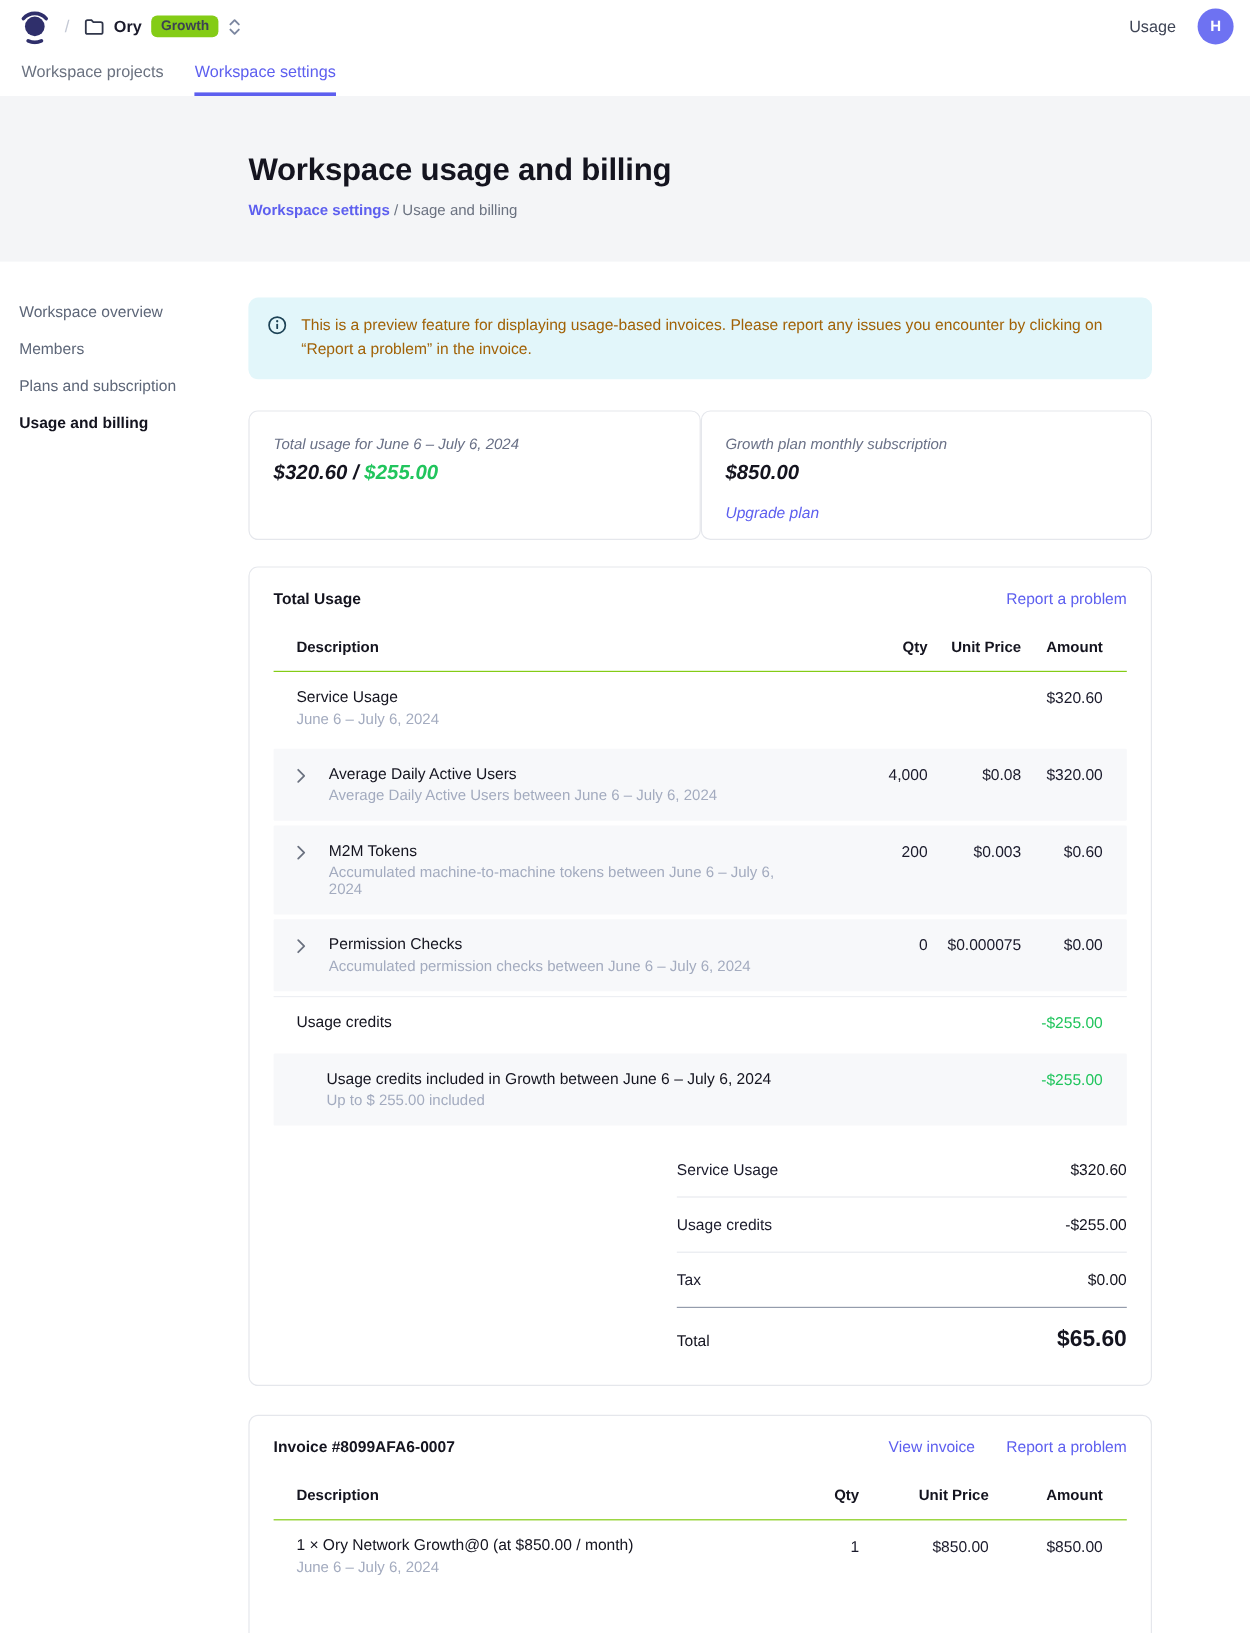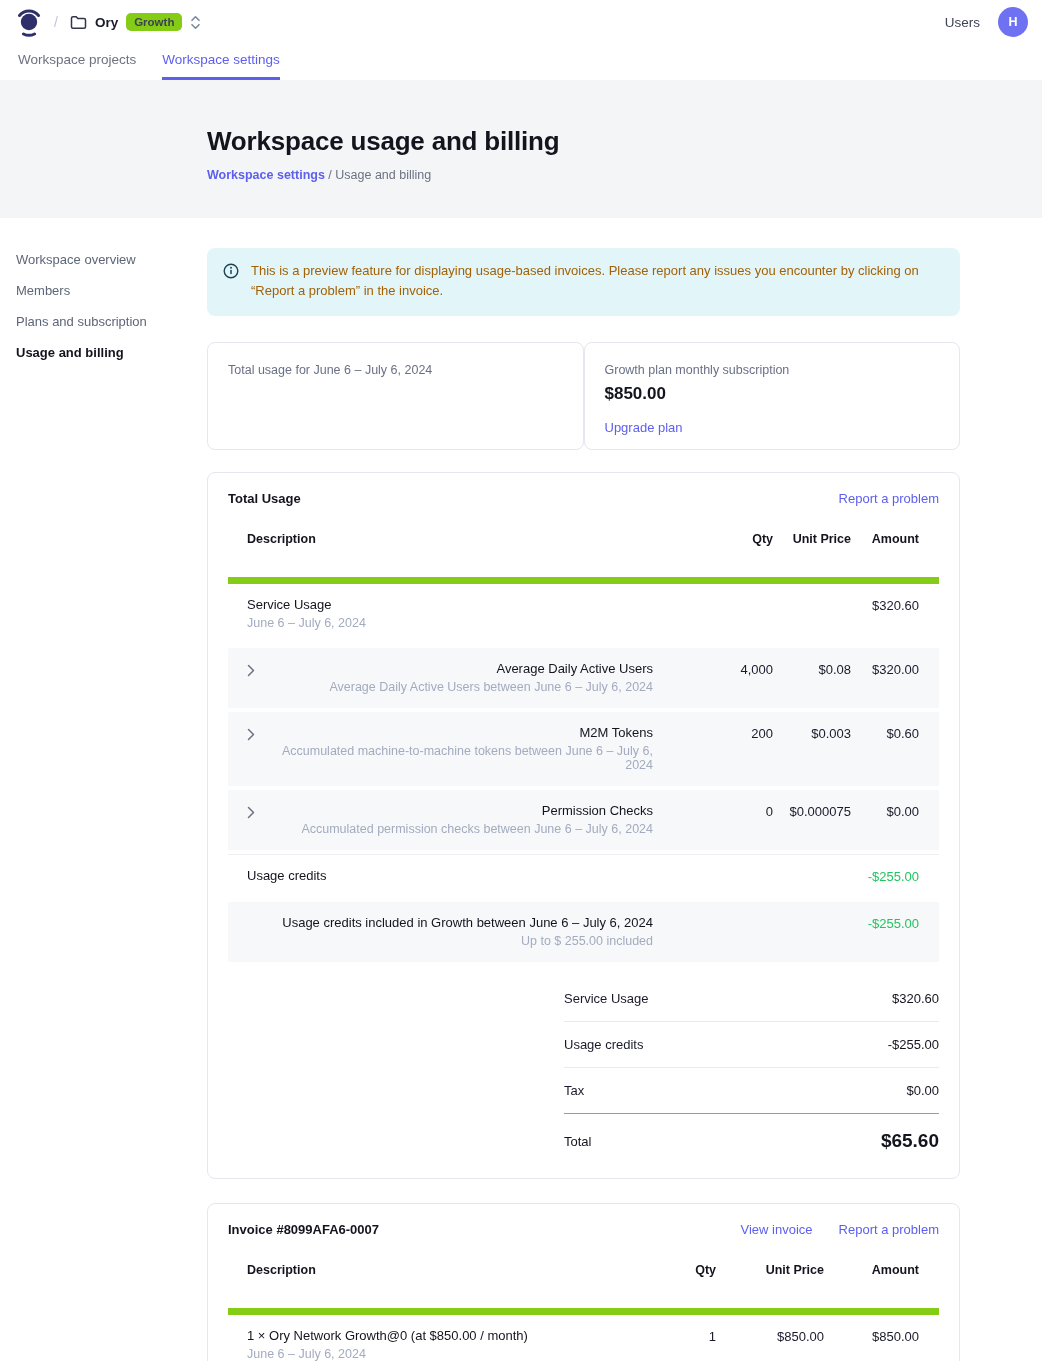--- a/index.html
+++ b/index.html
@@ -44,45 +44,45 @@
   .side-item.active { color:#14141F; font-weight:700; }
   .content { margin-left:207px; width:753px; }
 
   
   .notice { background:#E2F6FA; border-radius:8px; padding:13px 16px 15px; display:flex; gap:12px; margin-bottom:26px; }
   .notice-ic { flex:0 0 auto; margin-top:2px; }
   .notice-title { font-weight:700; color:#1C4255; font-size:13px; margin-bottom:4px; }
   .notice-body { color:#a16207; font-size:13px; line-height:1.55; max-width:700px; }
 
   
-  .cards-row { display:flex; margin-bottom:22px; }
+  .cards-row { display:flex; margin-bottom:22px;font-style:italic; }
   .s-card { flex:1; border:1px solid #E5E7EC; border-radius:8px; background:#fff; padding:20px; height:108px; }
   .s-label { font-size:12.5px; color:#697086; }
   .s-amount { font-size:17px; font-weight:700; margin-top:7px; color:#14141F; }
   .s-link { display:inline-block; margin-top:16px; font-size:13px; color:#5D5FEF; }
 
   
   .card { border:1px solid #E5E7EC; border-radius:8px; background:#fff; padding:18px 20px 22px; margin-bottom:24px; }
   .card-head { display:flex; justify-content:space-between; align-items:center; margin-bottom:16px; }
   .card-title { font-size:13px; font-weight:700; color:#14141F; }
   .card-links { display:flex; gap:26px; }
   .card-links a { font-size:13px; color:#5D5FEF; }
 
-  .tbl-head { display:flex; padding:10px 0 31px; border-bottom:7px solid #84cc16; font-weight:700; font-size:12.5px; color:#14141F; }
+  .tbl-head { display:flex; padding:10px 0 13px; border-bottom:1px solid #84cc16; font-weight:700; font-size:12.5px; color:#14141F; }
   .t-desc { flex:1; min-width:0; padding-left:19px; }
   .t-qty, .t-unit, .t-amount { text-align:right; flex:0 0 auto; }
   .usage-cols .t-qty { width:120px; } .usage-cols .t-unit { width:78px; } .usage-cols .t-amount { width:88px; padding-right:20px; }
   .inv-cols  .t-qty { width:60px; }  .inv-cols  .t-unit { width:108px; } .inv-cols  .t-amount { width:115px; padding-right:20px; }
 
   .t-row { display:flex; align-items:flex-start; padding:13px 0 14px; font-size:13px; }
   .t-row .t-name { color:#14141F; }
   .t-row .t-sub { color:#A3ABBF; margin-top:4px; font-size:12.5px; }
   .t-row.shaded { background:#F7F8FA; margin-top:4px; border-radius:1px; }
   .t-row .chev { width:27px; flex:0 0 27px; display:flex; justify-content:flex-end; padding-top:3px; cursor:pointer; }
-  .t-row.shaded .t-desc { padding-left:19px;text-align:right; }
+  .t-row.shaded .t-desc { padding-left:19px; }
   .t-row.indent .t-desc { padding-left:44px; }
   .t-row.credit-row { border-top:1px solid #EDEFF3; }
   .t-row .t-qty, .t-row .t-unit, .t-row .t-amount { padding-top:1px; }
 
   .summary { width:375px; margin-left:auto; margin-top:14px; }
   .sum-row { display:flex; justify-content:space-between; align-items:center; padding:15px 0; border-bottom:1px solid #E8EAEF; font-size:13px; }
   .sum-row .sum-val { padding-right:0; color:#14141F; }
   .sum-row.last { border-bottom:1px solid #949CAC; }
   .total-row { display:flex; justify-content:space-between; align-items:center; padding:16px 0 4px; }
   .total-label { font-size:13px; color:#14141F; }
@@ -110,21 +110,21 @@
       <span class="ws-name">Ory</span>
       <span class="plan-badge">Growth</span>
       <span class="selector-ic">
         <svg width="11" height="15" viewBox="0 0 11 15">
             <path d="M2 5.3 L5.5 1.8 L9 5.3 M2 9.7 L5.5 13.2 L9 9.7" fill="none" stroke="#7C87A0" stroke-width="1.6" stroke-linecap="round" stroke-linejoin="round"></path>
           </svg>
       </span>
     </div>
   </div>
   <div class="topbar-right">
-    <a class="help-link">Users</a>
+    <a class="help-link">Usage</a>
     <div class="avatar">H</div>
   </div>
 </div>
 
 <nav class="tabs">
   <a class="tab">Workspace projects</a>
   <a class="tab active">Workspace settings</a>
 </nav>
 
 <header class="page-header">
@@ -154,20 +154,21 @@
           </svg>
       </span>
       <div>
         <div class="notice-body">This is a preview feature for displaying usage-based invoices. Please report any issues you encounter by clicking on “Report a problem” in the invoice.</div>
       </div>
     </div>
 
     <div class="cards-row">
       <div class="s-card">
         <div class="s-label">Total usage for June 6 – July 6, 2024</div>
+        <div class="s-amount"><span>$320.60</span><span> / </span><span class="green">$255.00</span></div>
       </div>
       <div class="s-card">
         <div class="s-label">Growth plan monthly subscription</div>
         <div class="s-amount">$850.00</div>
         <a class="s-link">Upgrade plan</a>
       </div>
     </div>
 
     <div class="card">
       <div class="card-head">

